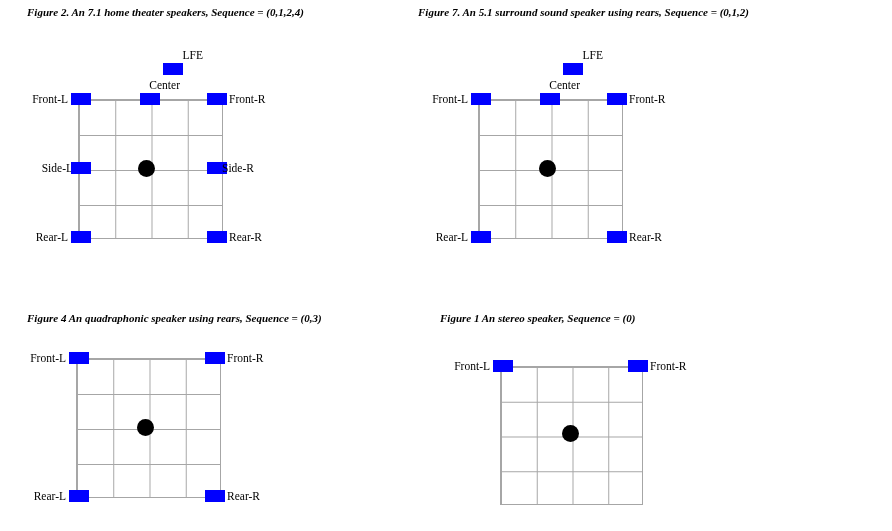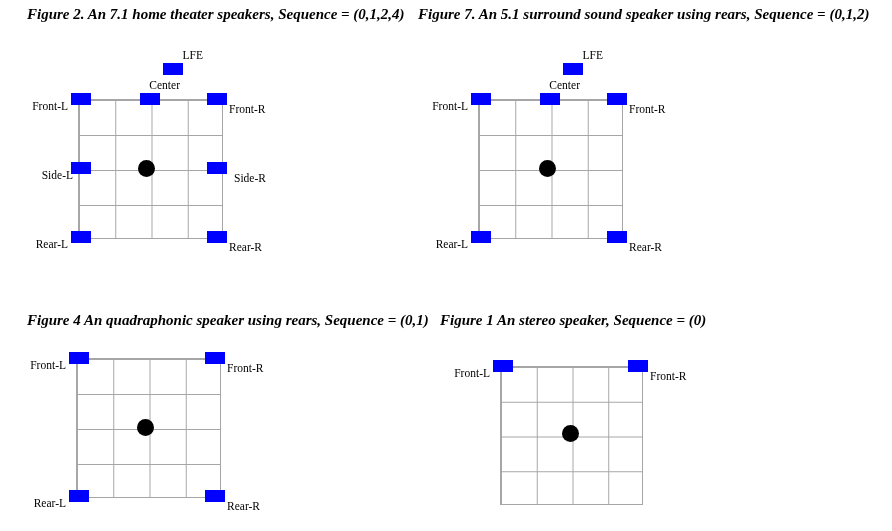--- a/index.html
+++ b/index.html
@@ -14,21 +14,21 @@
     overflow: hidden;
     font-family: "Liberation Serif", "DejaVu Serif", serif;
     color: #000000;
   }
 
   .caption {
     position: absolute;
     font-family: "Liberation Serif", "DejaVu Serif", serif;
     font-weight: bold;
     font-style: italic;
-    font-size: 15px;
+    font-size: 11px;
     white-space: nowrap;
     line-height: 1;
     color: #000000;
   }
 
   .figure {
     position: absolute;
   }
 
   
@@ -60,22 +60,22 @@
   }
 
   .label {
     position: absolute;
     font-family: "Liberation Serif", "DejaVu Serif", serif;
     font-size: 11.5px;
     line-height: 1;
     white-space: nowrap;
     color: #000000;
   }
-  .label.right  { text-align: left; margin-top: 10px; }
-  .label.left   { text-align: right; margin-top: 7px; }
+  .label.right  { text-align: left; }
+  .label.left   { text-align: right; }
   .label.center { text-align: right; }
 </style>
 </head>
 <body>
 
 <div class="caption" style="left:27px; top:7px;">Figure 2. An 7.1 home theater speakers, Sequence = (0,1,2,4)</div>
 
 <div class="figure">
 
   <div class="grid" style="left:78px; top:99px; width:145px; height:140px;
@@ -90,21 +90,21 @@
   <div class="label left" style="left:0px; top:94px; width:68px;">Front-L</div>
   <div class="speaker" style="left:71px; top:93px;"></div>
 
   <div class="speaker" style="left:207px; top:93px;"></div>
   <div class="label right" style="left:229px; top:94px;">Front-R</div>
 
   <div class="label left" style="left:5px; top:163px; width:68px;">Side-L</div>
   <div class="speaker" style="left:71px; top:162px;"></div>
 
   <div class="speaker" style="left:207px; top:162px;"></div>
-  <div class="label right" style="left:234px; top:163px;">Side-R</div>
+  <div class="label right" style="left:222px; top:163px;">Side-R</div>
 
   <div class="label left" style="left:0px; top:232px; width:68px;">Rear-L</div>
   <div class="speaker" style="left:71px; top:231px;"></div>
 
   <div class="speaker" style="left:207px; top:231px;"></div>
   <div class="label right" style="left:229px; top:232px;">Rear-R</div>
 
   <div class="listener" style="left:138px; top:160px;"></div>
 </div>
 
@@ -129,21 +129,21 @@
 
   <div class="label left" style="left:400px; top:232px; width:68px;">Rear-L</div>
   <div class="speaker" style="left:471px; top:231px;"></div>
 
   <div class="speaker" style="left:607px; top:231px;"></div>
   <div class="label right" style="left:629px; top:232px;">Rear-R</div>
 
   <div class="listener" style="left:539px; top:160px;"></div>
 </div>
 
-<div class="caption" style="left:27px; top:313px;">Figure 4 An quadraphonic speaker using rears, Sequence = (0,1)</div>
+<div class="caption" style="left:27px; top:313px;">Figure 4 An quadraphonic speaker using rears, Sequence = (0,3)</div>
 
 <div class="figure">
 
   <div class="grid" style="left:76px; top:358px; width:145px; height:140px;
               background-size: 36.25px 35px, 36.25px 35px;"></div>
 
   <div class="label left" style="left:0px; top:353px; width:66px;">Front-L</div>
   <div class="speaker" style="left:69px; top:352px;"></div>
 
   <div class="speaker" style="left:205px; top:352px;"></div>

